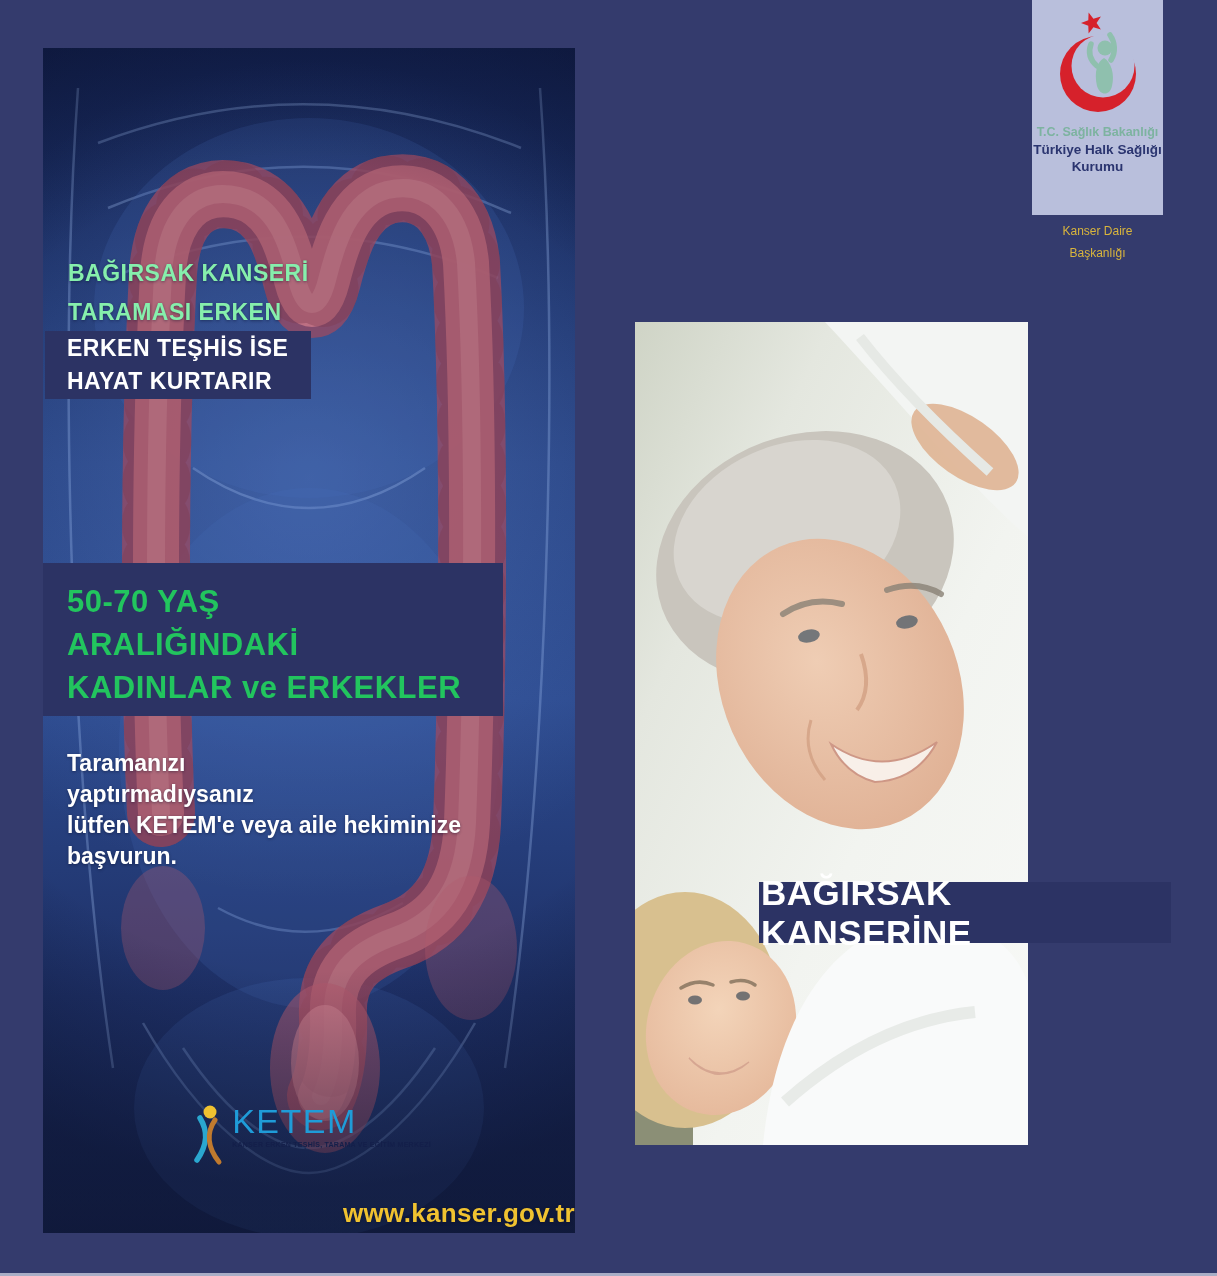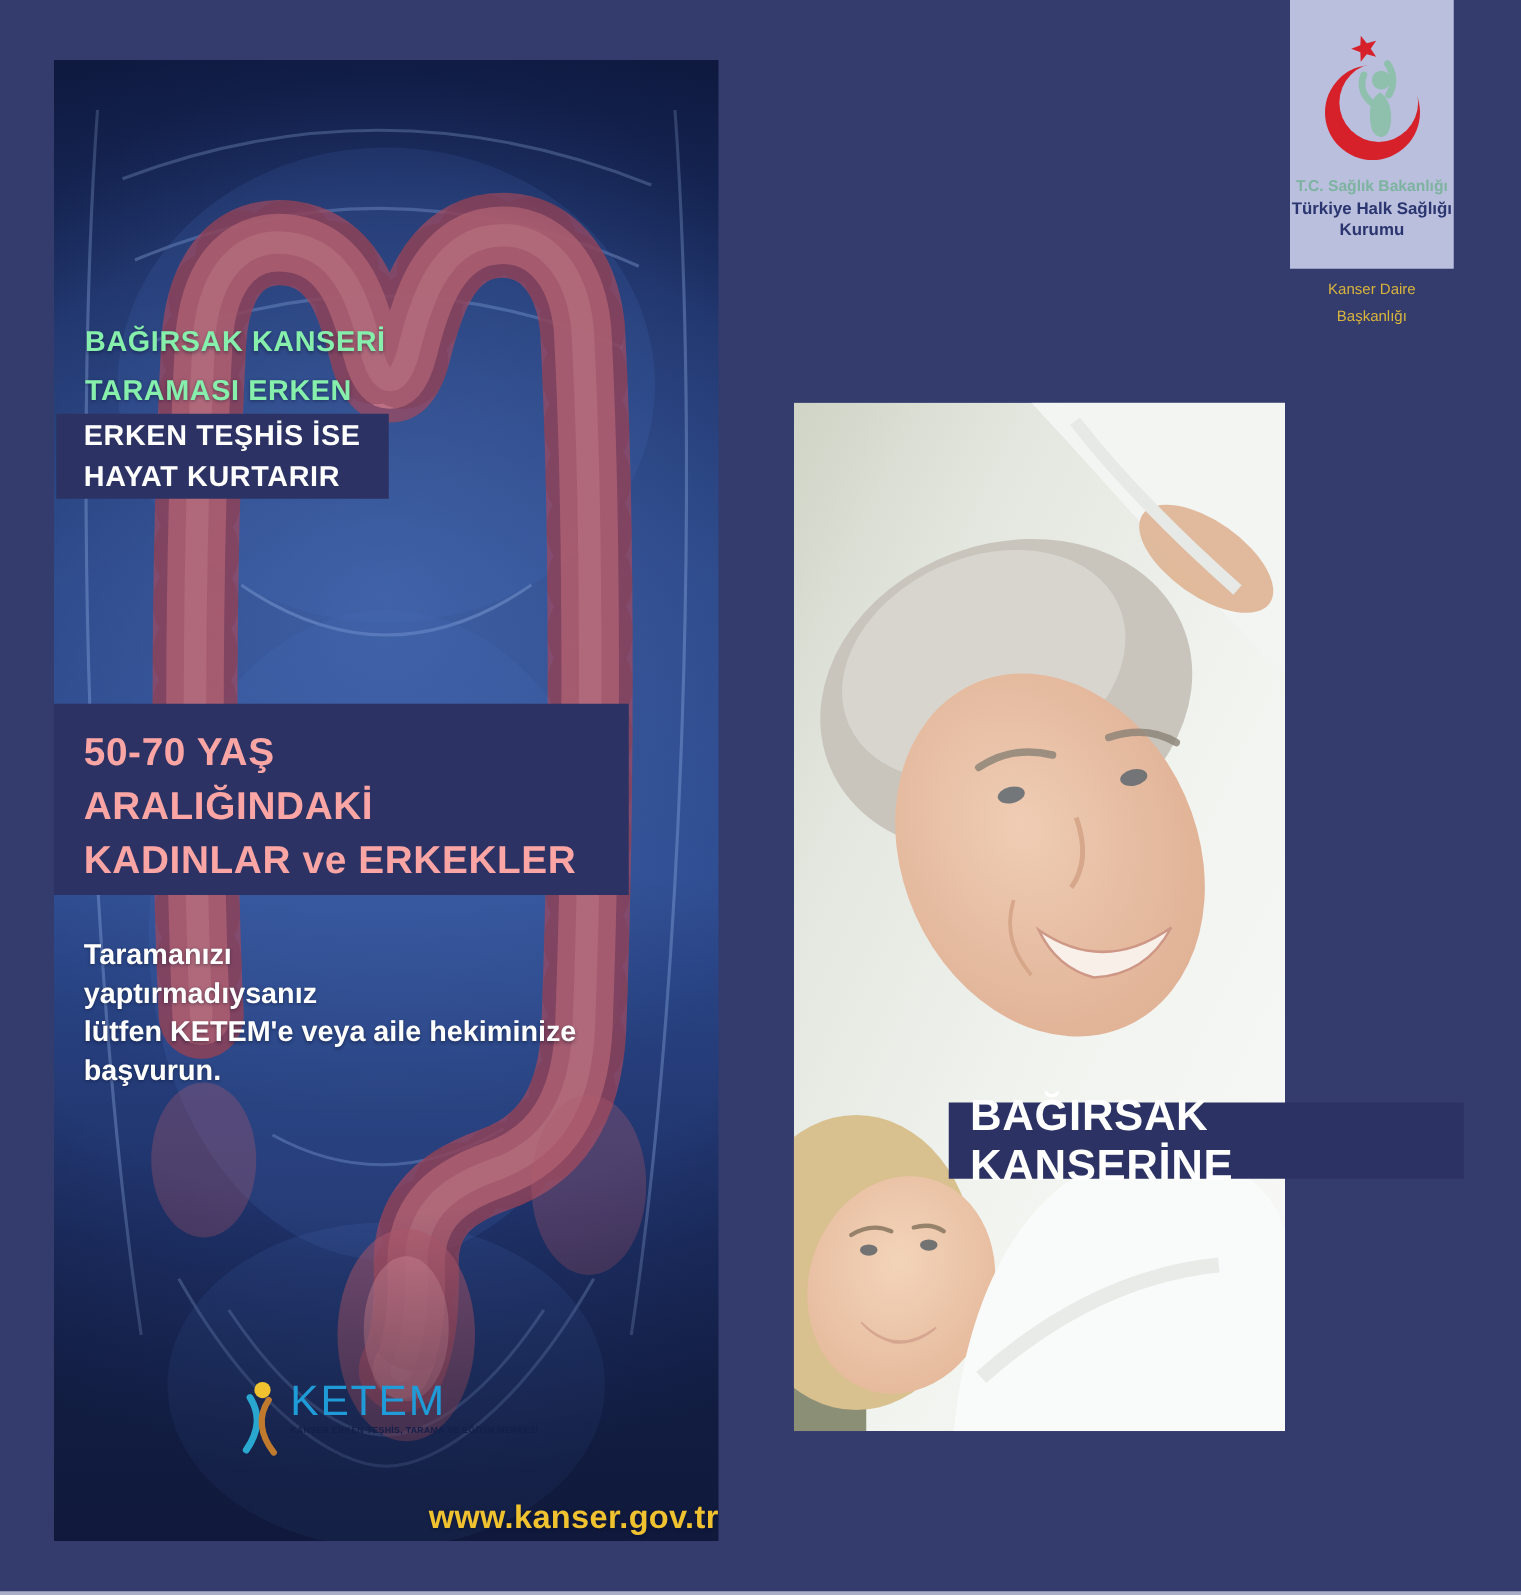--- a/index.html
+++ b/index.html
@@ -32,21 +32,21 @@
   }
   .sub-banner{
     position:absolute; left:2px; top:283px; width:266px; height:68px;
     background:#2c3364; display:flex; align-items:center; padding-left:22px;
     color:#fff; font-weight:bold; font-size:23px; line-height:33px;
     letter-spacing:.5px;
   }
   .age-banner{
     position:absolute; left:0; top:515px; width:460px; height:153px;
     background:#2c3364; padding:17px 8px 0 24px;
-    color:#fca5a5; font-weight:bold; font-size:31px; line-height:43px;
+    color:#22c55e; font-weight:bold; font-size:31px; line-height:43px;
     letter-spacing:.5px;
   }
   .cta-text{
     position:absolute; left:24px; top:700px; width:500px;
     color:#fff; font-weight:bold; font-size:23px; line-height:31px;
     text-shadow:0 1px 3px rgba(8,14,40,.45);
   }
   .value-line{
     position:absolute; left:0; top:1012px; width:100%; text-align:center;
     color:#f0c230; font-weight:bold; font-size:25px; letter-spacing:.2px;
@@ -67,21 +67,21 @@
   }
   .website{
     position:absolute; left:0; top:1150px; width:100%; text-align:right;
     color:#f0c230; font-weight:bold; font-size:26px; letter-spacing:.3px;
     text-shadow:0 1px 3px rgba(8,14,40,.5);
   }
 
   
   .ministry-box{
     position:absolute; left:1032px; top:0; width:131px; height:215px;
-    background:#b9bfdc; text-align:center; padding-top:24px;
+    background:#b9bfdc; text-align:center; padding-top:8px;
   }
   .ministry-small{
     margin-top:1px; color:#7db3a0; font-weight:bold; font-size:12.5px;
     line-height:14px;
   }
   .ministry-main{
     margin-top:2px; color:#2b3570; font-weight:bold; font-size:13.5px;
     line-height:17px;
   }
   .ministry-sub{
@@ -91,21 +91,21 @@
 
   
   .photo{
     position:absolute; left:635px; top:322px; width:393px; height:823px;
     overflow:hidden;
   }
 
   
   .disease-banner{
     position:absolute; left:759px; top:882px; width:412px; height:61px;
-    background:#2c3364; display:flex; align-items:center; padding-left:17px;
+    background:#2c3364; display:flex; align-items:center; padding-left:2px;
     color:#fff; font-weight:bold; font-size:35px; letter-spacing:.5px;
   }
   .right-message{
     position:absolute; left:1041px; top:948px; width:160px;
     color:#fff; font-weight:bold; font-size:21.5px; line-height:27.5px;
   }
 </style>
 </head>
 <body>
 

